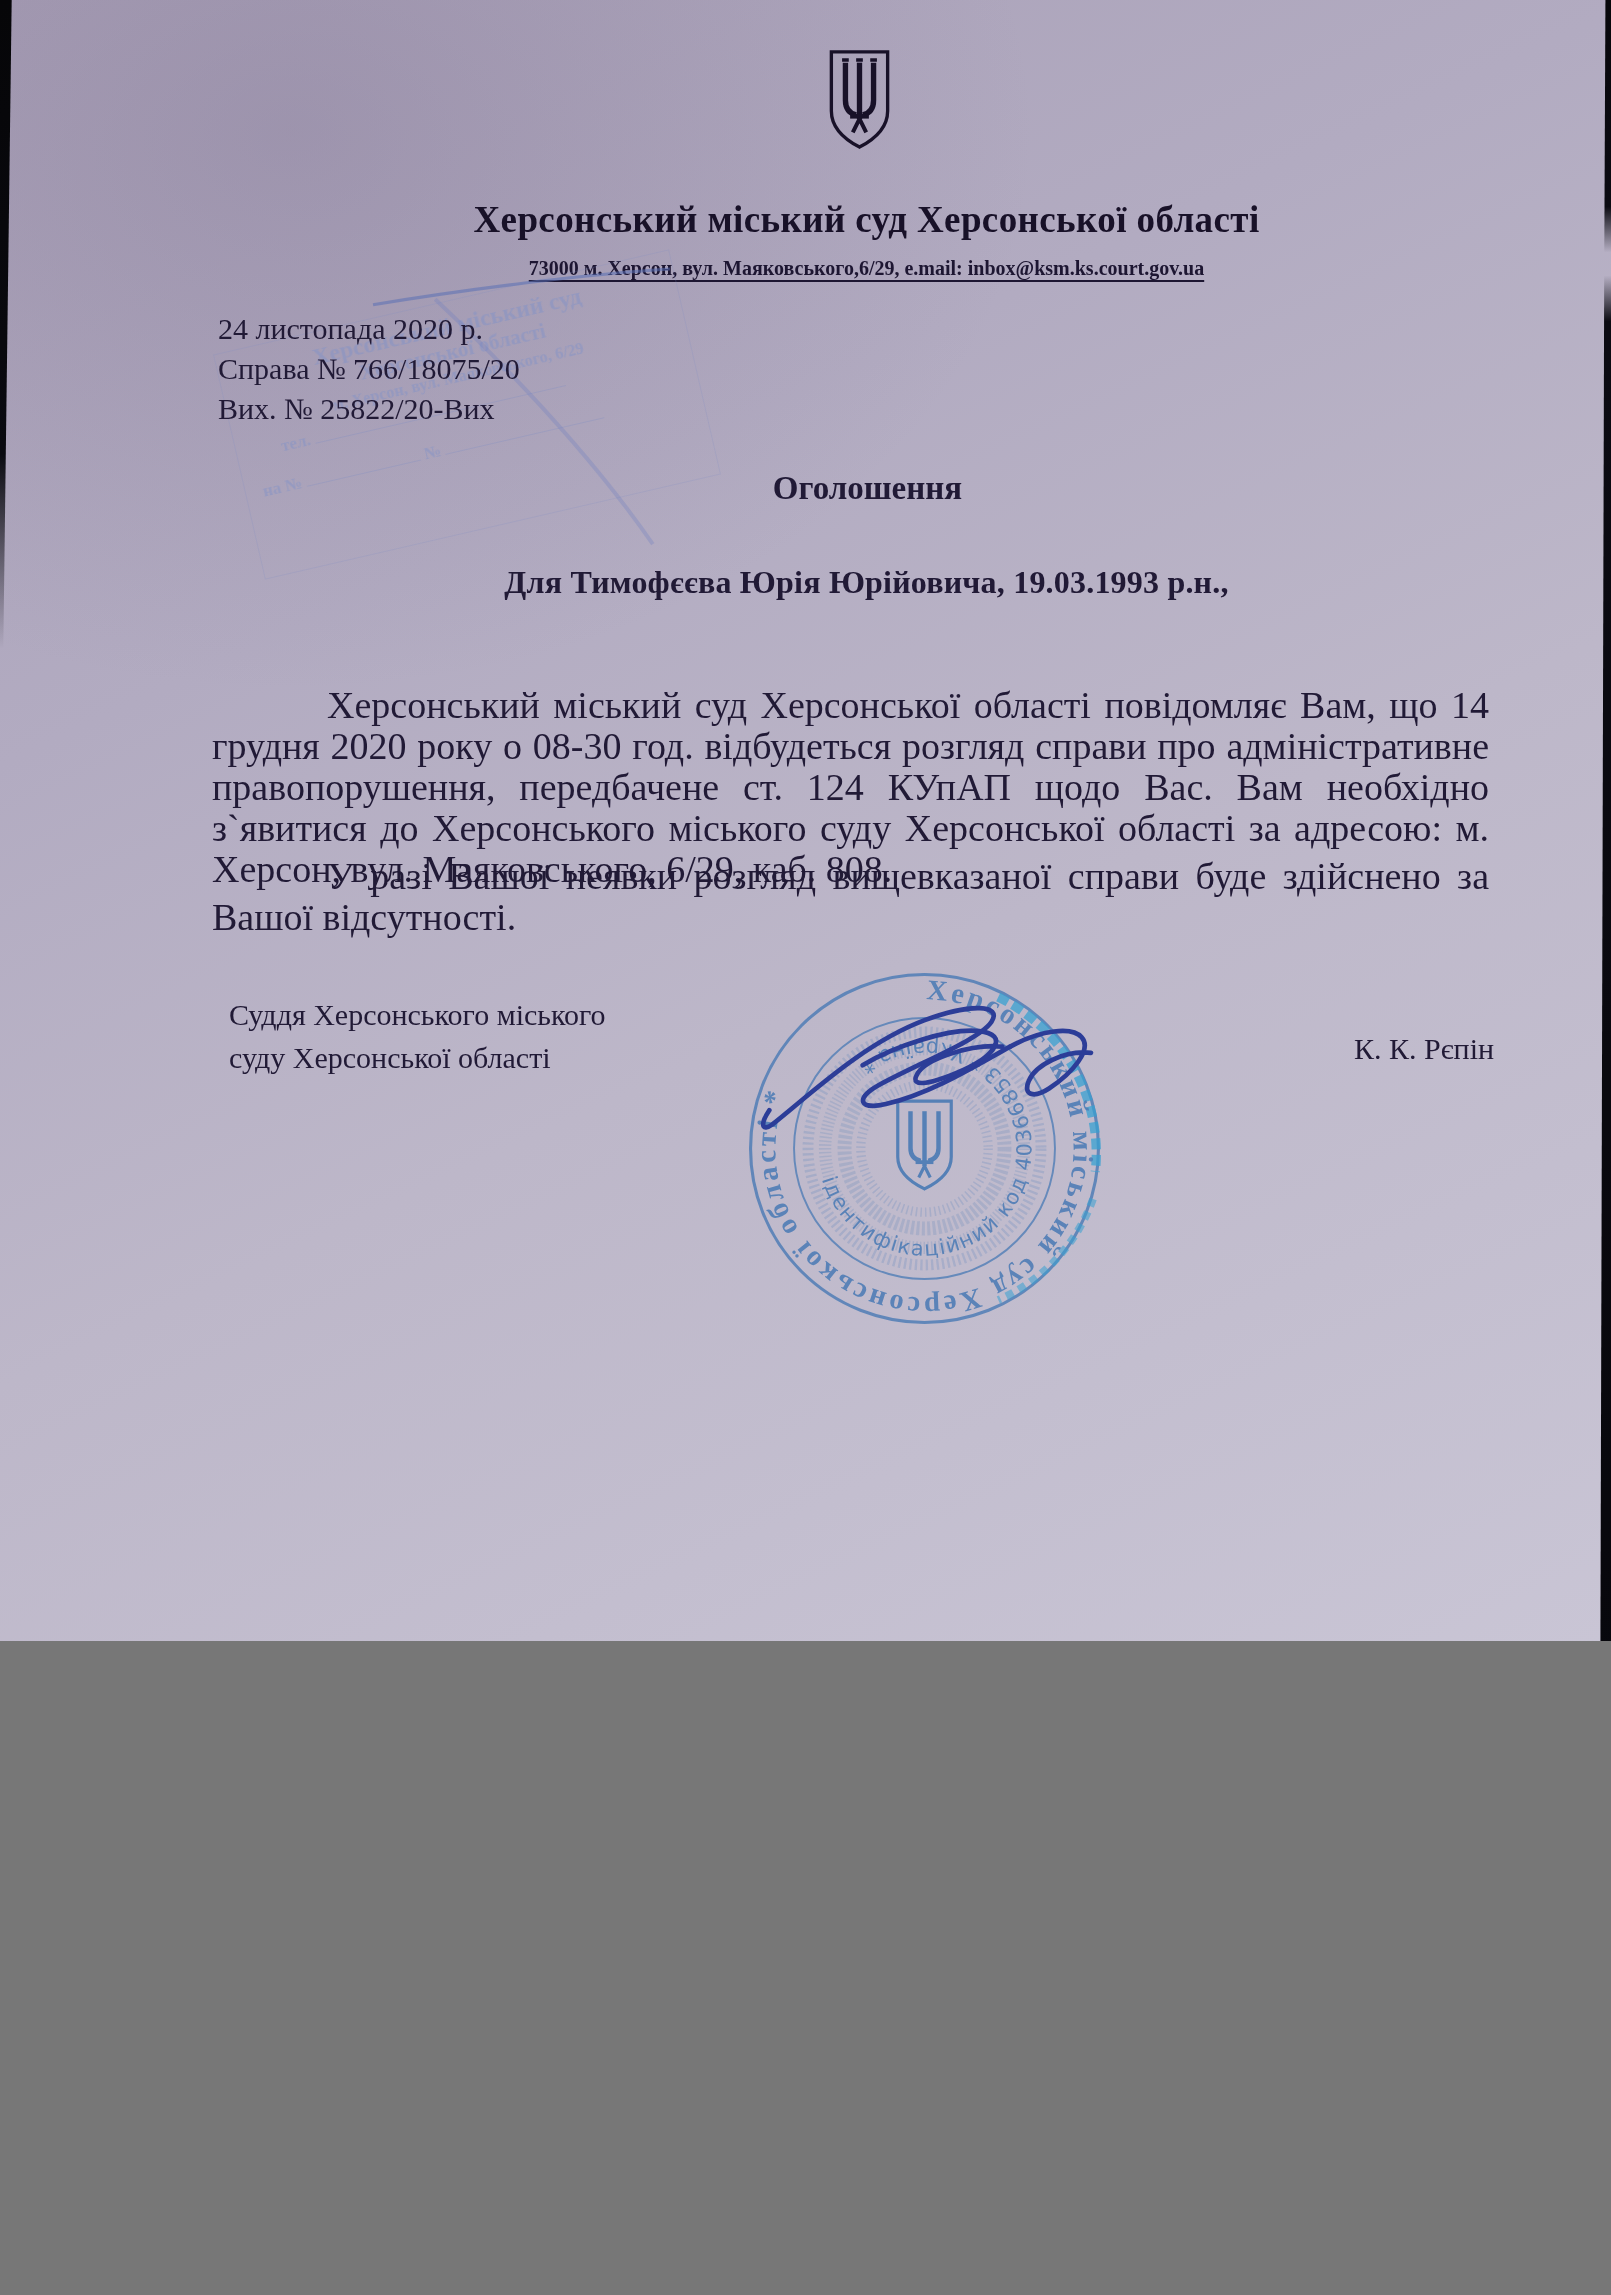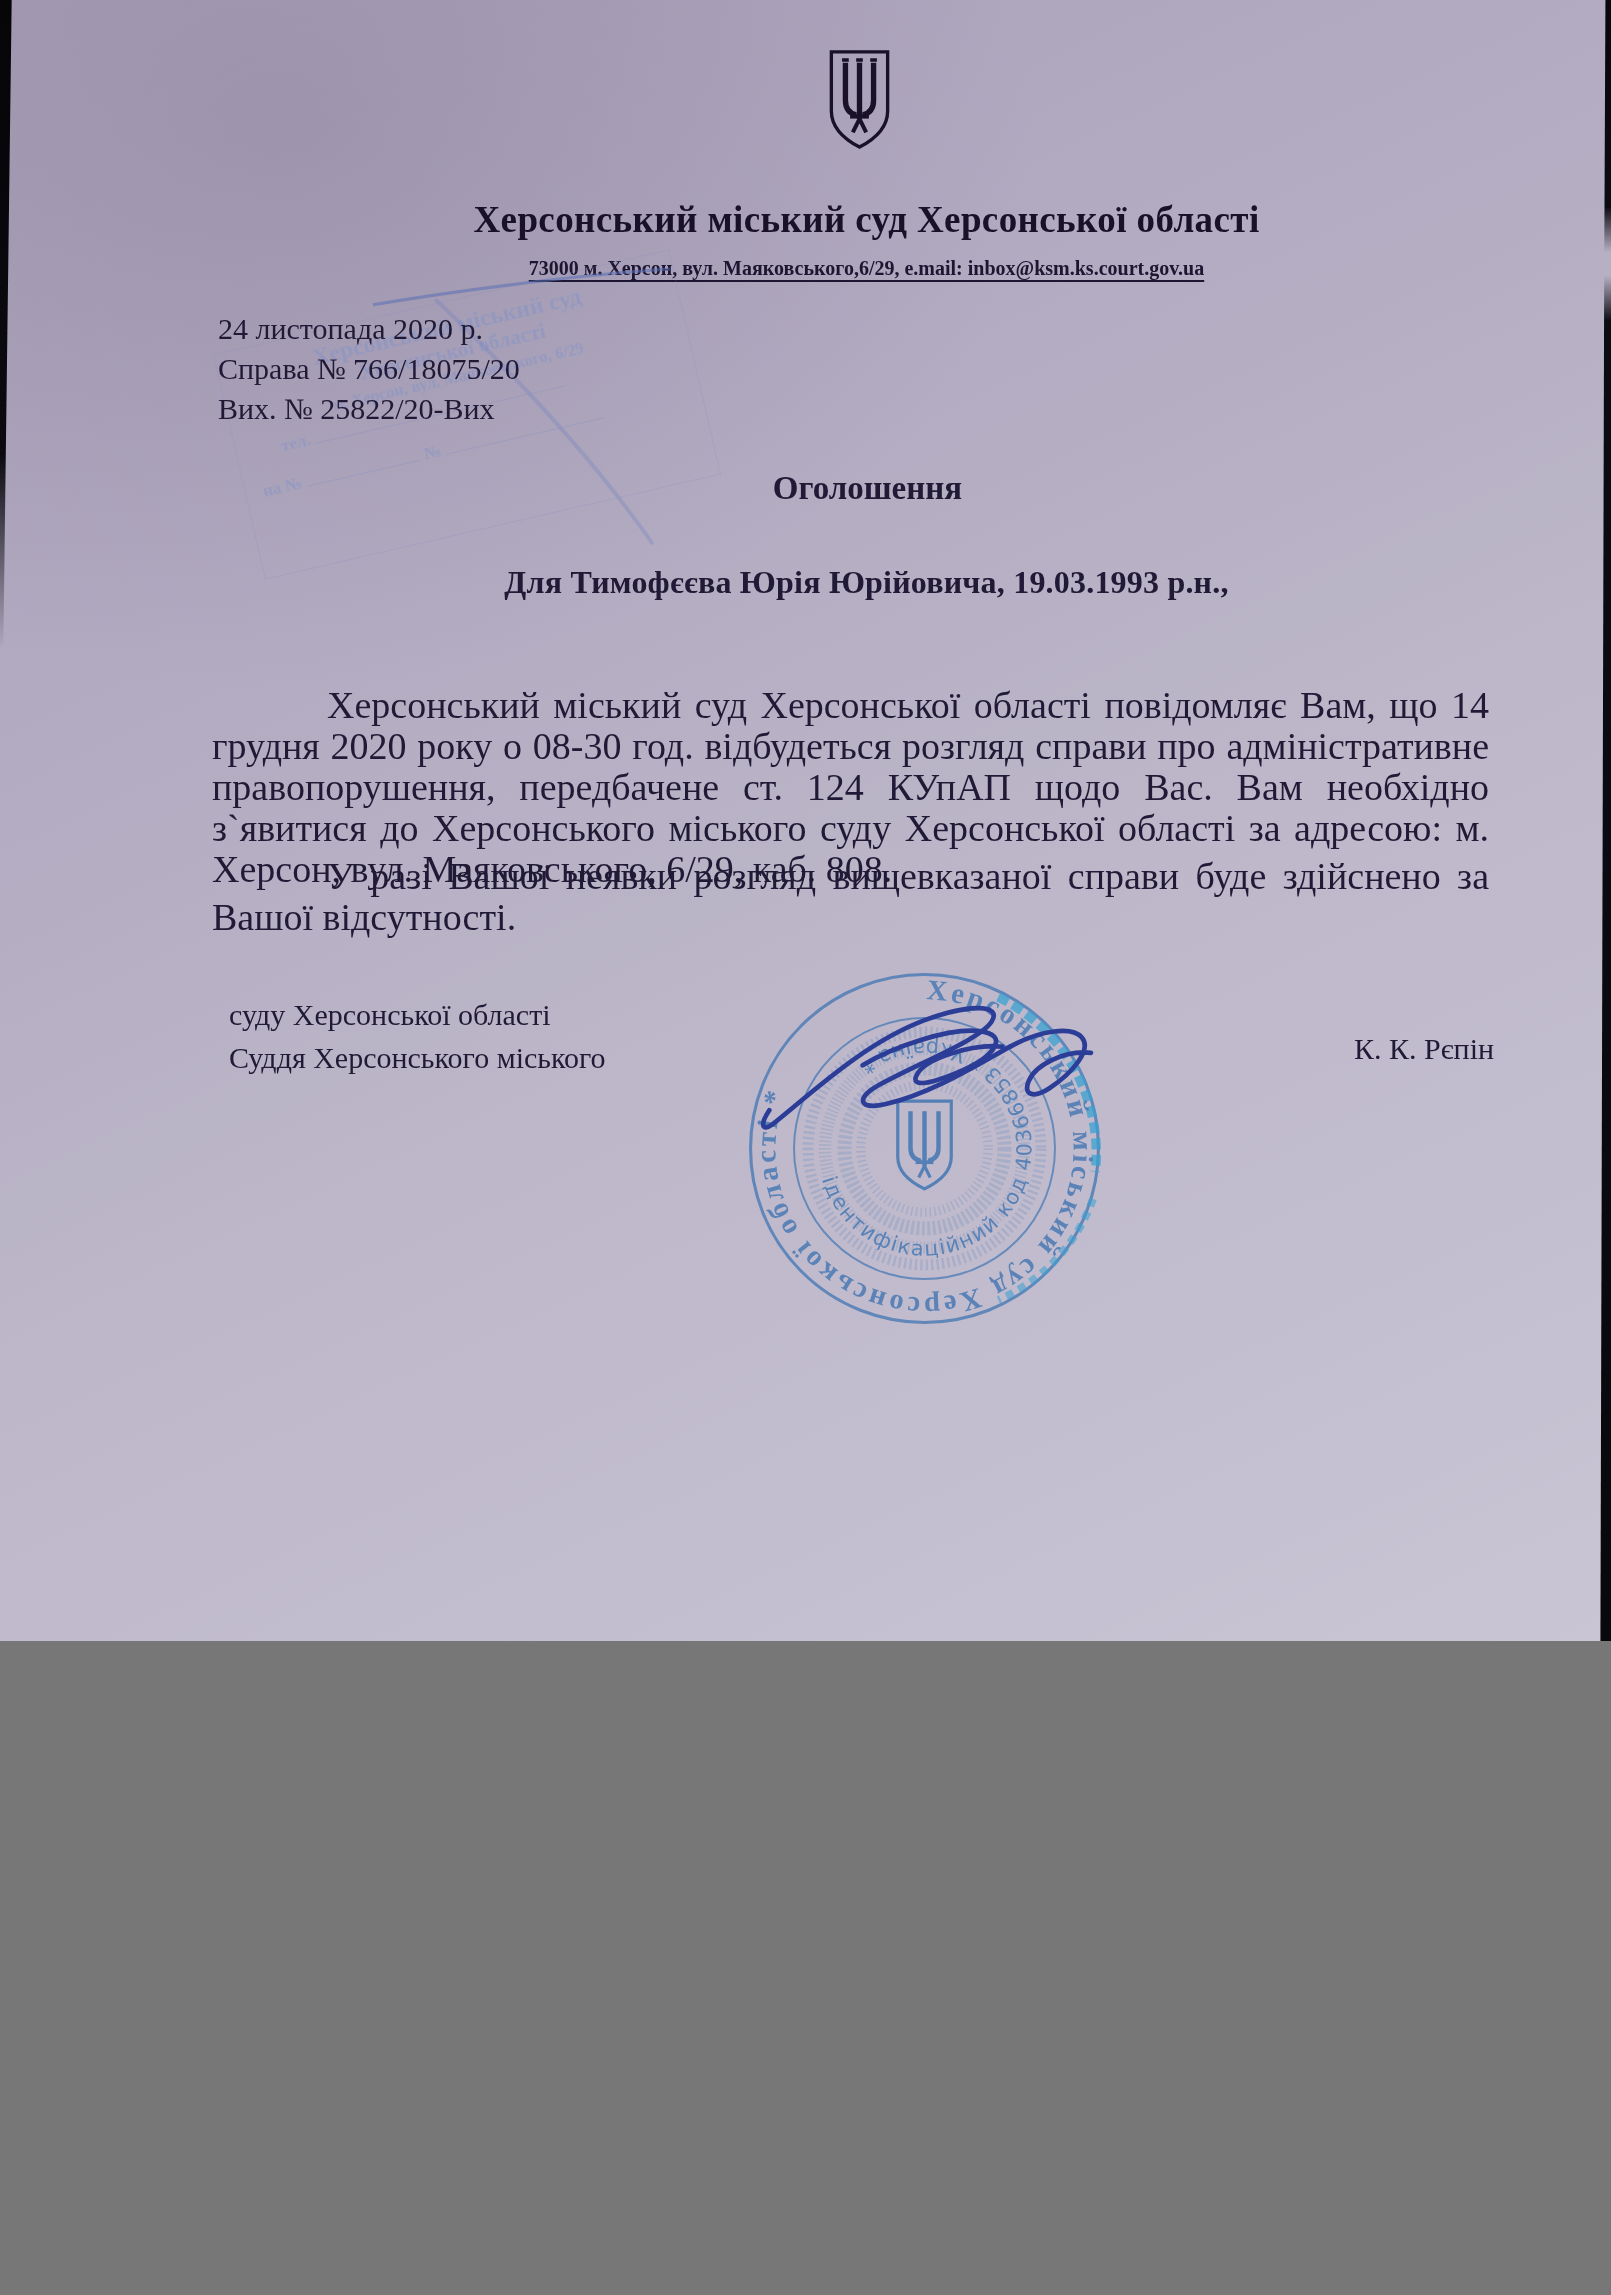--- a/index.html
+++ b/index.html
@@ -145,22 +145,22 @@
     <div>Вих. № 25822/20-Вих</div>
   </div>
 
   <div class="doc-title">Оголошення</div>
   <div class="addressee">Для  Тимофєєва Юрія Юрійовича, 19.03.1993 р.н.,</div>
 
   <p class="body-par par1">Херсонський міський суд Херсонської області повідомляє Вам, що  14 грудня  2020 року о 08-30 год. відбудеться  розгляд справи про адміністративне правопорушення, передбачене ст. 124 КУпАП щодо Вас. Вам необхідно з`явитися до Херсонського міського суду Херсонської області за адресою: м. Херсон, вул. Маяковського, 6/29, каб. 808.</p>
   <p class="body-par par2">У разі Вашої неявки розгляд вищевказаної справи буде здійснено за Вашої відсутності.</p>
 
   <div class="signer-title">
+    <div>Суддя Херсонського міського</div>
     <div>суду Херсонської області</div>
-    <div>Суддя Херсонського міського</div>
   </div>
   <div class="signer-name">К. К. Рєпін</div>
 
   <div class="round-stamp">
     <svg viewBox="0 0 470 470">
       <defs>
         <path id="outerTextPath" d="M235,43 a192,192 0 1,1 -0.01,0 z"></path>
         <path id="innerTextPath" d="M97,235 a138,138 0 1,0 276,0 a138,138 0 1,0 -276,0 z"></path>
       </defs>
       <g stroke="#4678b4" fill="none">

